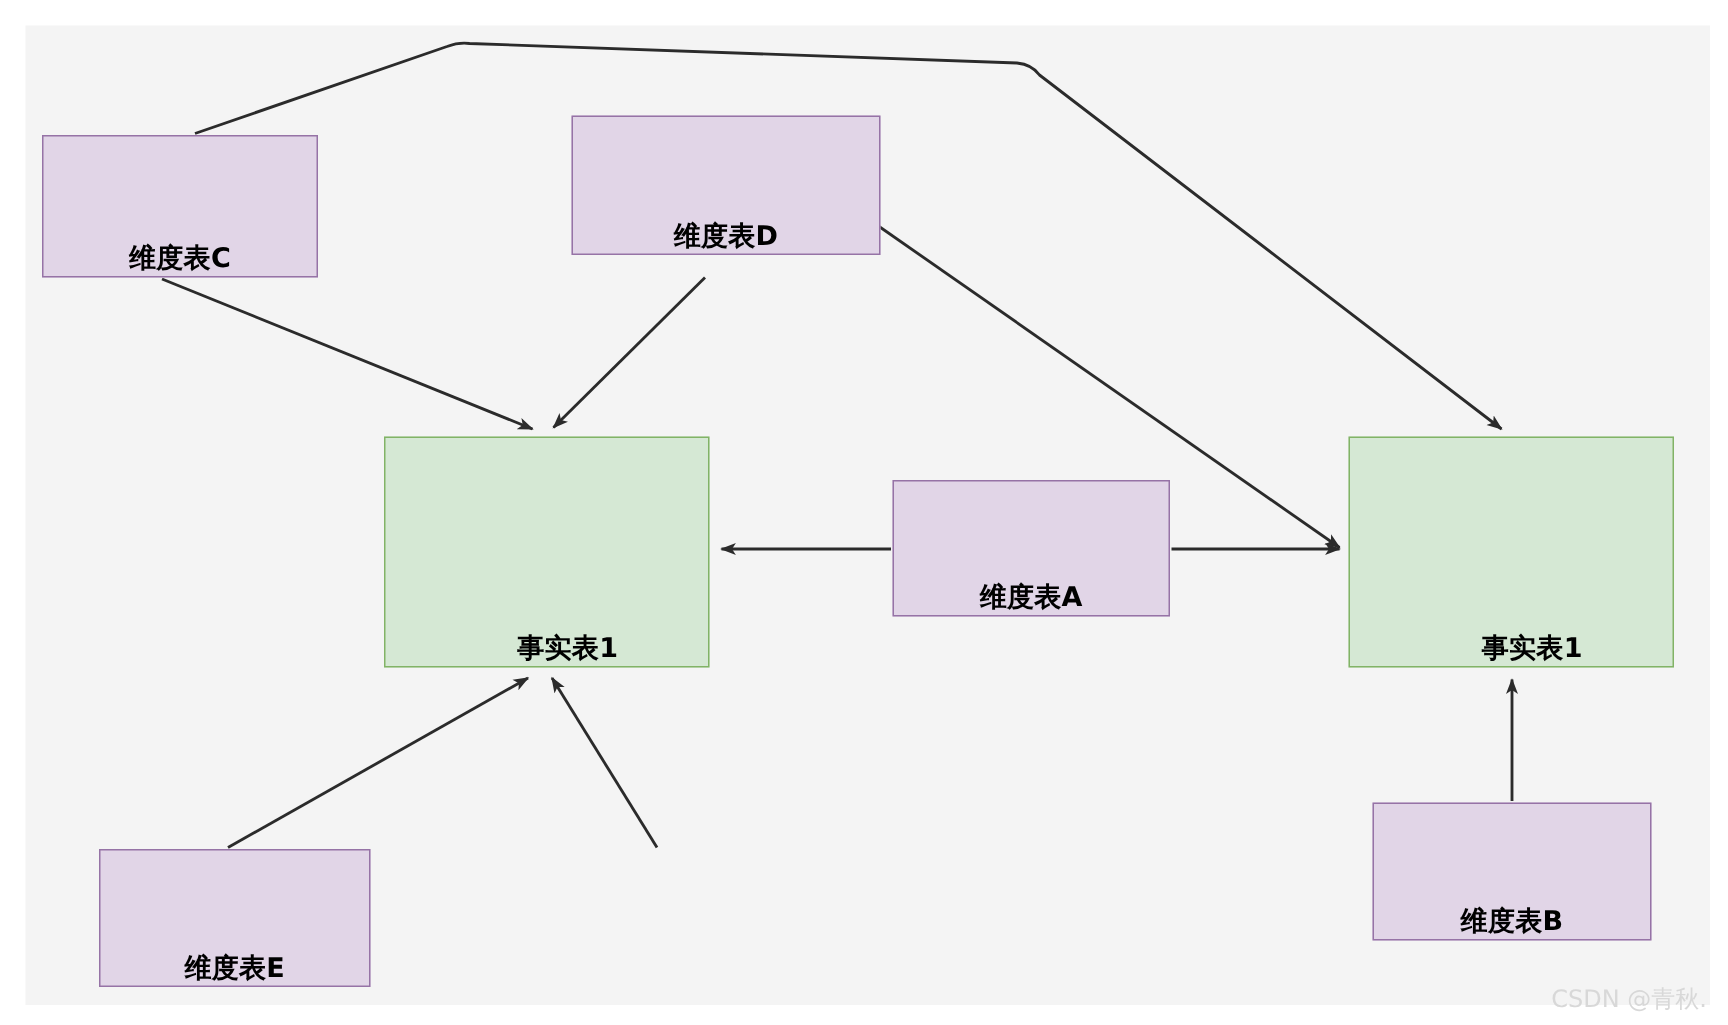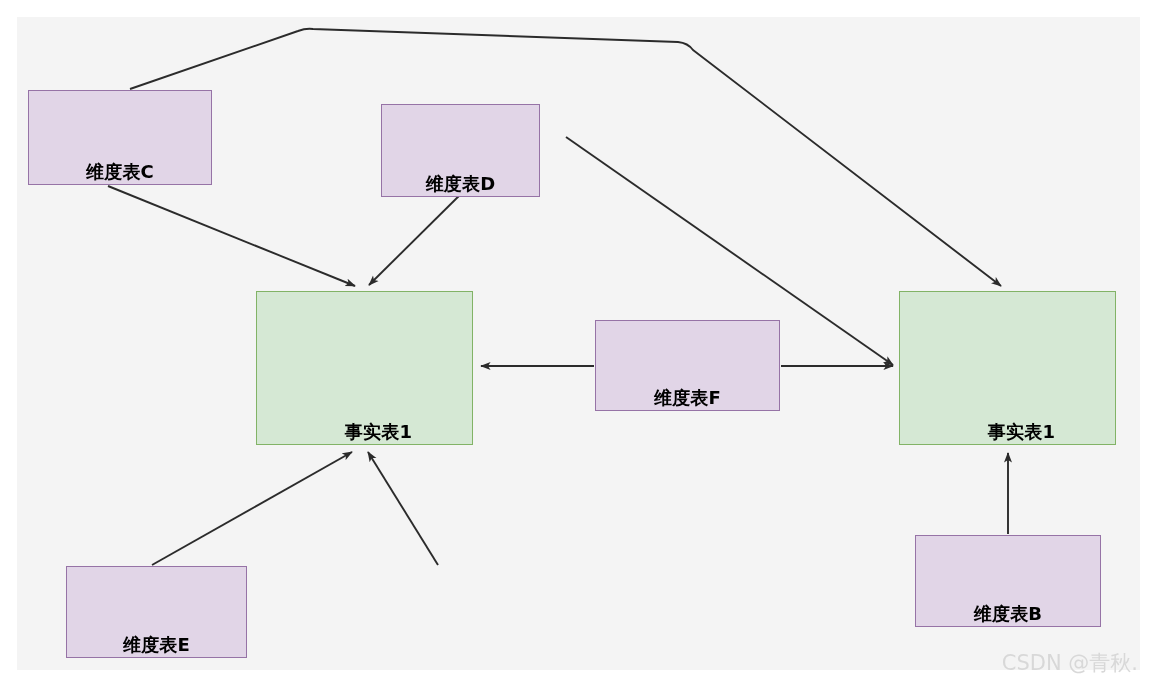--- a/index.html
+++ b/index.html
@@ -51,21 +51,21 @@
     border: 1.4px solid #82b366;
     padding-left: 28px;
   }
   .node-label {
     white-space: nowrap;
   }
   #watermark {
     position: absolute;
     right: 14px;
     bottom: 6px;
-    font-size: 21px;
+    font-size: 16px;
     color: #d8d8d8;
     font-family: "DejaVu Sans", "Liberation Sans", sans-serif;
     white-space: nowrap;
     user-select: none;
   }
 </style>
 </head>
 <body>
 
 <div id="page">
@@ -98,30 +98,30 @@
       <path d="M438,565 L368,452" marker-end="url(#arrowhead)"></path>
 
       <path d="M1008,534 L1008,453" marker-end="url(#arrowhead)"></path>
     </g>
   </svg>
 
   <div class="node dim" style="left:28px;  top:90px;  width:184px; height:95px;">
     <span class="node-label">维度表C</span>
   </div>
 
-  <div class="node dim" style="left:381px; top:104px;  width:159px; height:93px;">
+  <div class="node dim" style="left:381px; top:77px;  width:206px; height:93px;">
     <span class="node-label">维度表D</span>
   </div>
 
   <div class="node fact" style="left:256px; top:291px; width:217px; height:154px;">
     <span class="node-label">事实表1</span>
   </div>
 
   <div class="node dim" style="left:595px; top:320px; width:185px; height:91px;">
-    <span class="node-label">维度表F</span>
+    <span class="node-label">维度表A</span>
   </div>
 
   <div class="node fact" style="left:899px; top:291px; width:217px; height:154px;">
     <span class="node-label">事实表1</span>
   </div>
 
   <div class="node dim" style="left:66px;  top:566px; width:181px; height:92px;">
     <span class="node-label">维度表E</span>
   </div>
 

